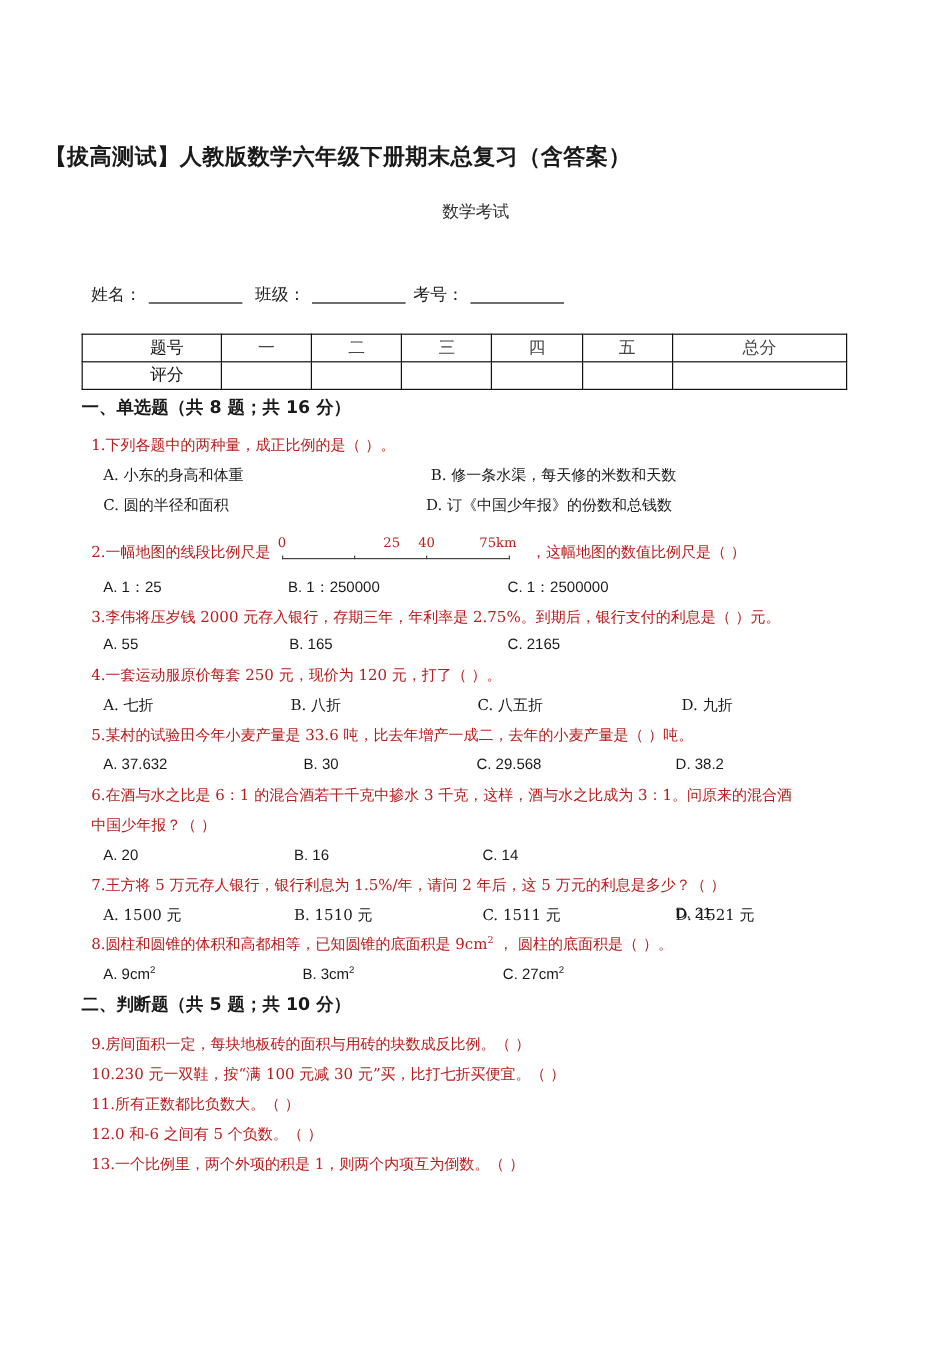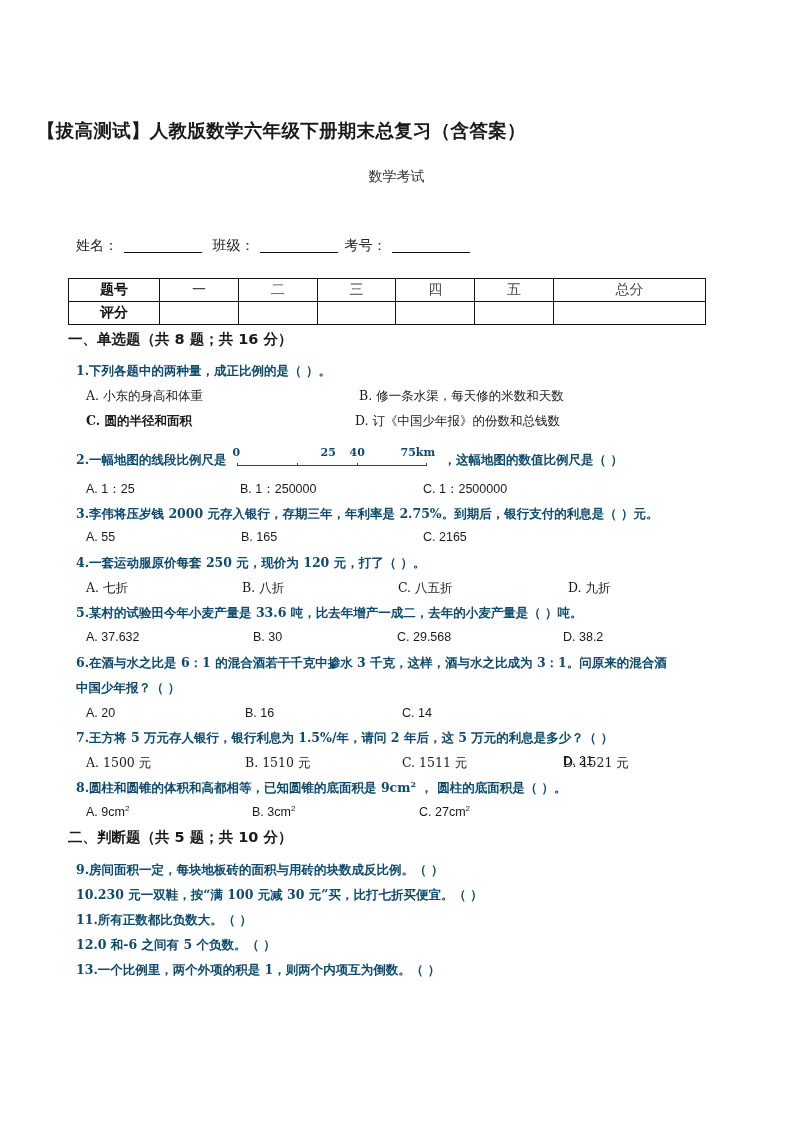--- a/index.html
+++ b/index.html
@@ -6,23 +6,23 @@
     body { width: 793px; height: 1122px; position: relative; overflow: hidden;
            font-family: "DejaVu Serif", "Liberation Serif", serif; color: #1a1a1a; }
     .abs { position: absolute; white-space: nowrap; }
     .title { left: 0; width: 629px; top: 118px; text-align: left; font-size: 18.5px;
              font-weight: bold; font-family: "DejaVu Sans", "Liberation Sans", sans-serif; letter-spacing: 0.3px; padding-left: 37px; }
     .subtitle { left: 0; width: 793px; top: 168px; text-align: center; font-size: 14px; color: #333; }
     .info { left: 76px; top: 237px; font-size: 14px; color: #222; }
     .blank { display: inline-block; width: 78px; border-bottom: 1.5px solid #111; margin: 0 6px; height: 14px; vertical-align: -3px; }
     table.score { position: absolute; left: 68px; top: 278px; width: 638px; border-collapse: collapse; font-size: 14px; }
     table.score td { border: 1px solid #111; height: 22px; text-align: center; padding: 0; color: #444; }
-    table.score td.head { font-weight: bold; color: #111; font-family: "DejaVu Sans", "Liberation Sans", sans-serif; width: 90px; }
+    table.score td.head { font-weight: normal; color: #111; font-family: "DejaVu Sans", "Liberation Sans", sans-serif; width: 90px; padding-left: 25px; }
     .section { left: 68px; font-size: 14.5px; font-weight: bold; font-family: "DejaVu Sans", "Liberation Sans", sans-serif; }
-    .q { left: 76px; font-size: 12.5px; color: #0c4a6e; font-weight: bold; }
+    .q { left: 76px; font-size: 12.5px; color: #b91c1c; }
     .opt { font-size: 12.5px; color: #1a1a1a; }
     .num { font-family: "Liberation Sans", sans-serif; }
     sup { font-size: 8px; }
     .scalebar { display: inline-block; position: relative; width: 205px; height: 26px; vertical-align: -8px; margin: 0 6px; }
     .scalebar .lbl { position: absolute; top: 0; font-size: 11px; font-family: "DejaVu Serif", serif; }
     .scalebar .line { position: absolute; left: 4px; top: 19px; width: 190px; border-top: 1px solid #444; }
     .scalebar .tick { position: absolute; top: 17px; height: 3px; border-left: 1px solid #444; }
   </style>
 </head>
 <body>
@@ -56,21 +56,21 @@
     <td></td>
   </tr>
 </tbody>
   </table>
 
 <div class="abs section" style="top:330px;">一、单选题（共 8 题；共 16 分）</div>
 
 <div class="abs q" style="top:363px;">1.下列各题中的两种量，成正比例的是（    ）。</div>
 <div class="abs opt" style="left:86px; top:388px;">A. 小东的身高和体重</div>
 <div class="abs opt" style="left:359px; top:388px;">B. 修一条水渠，每天修的米数和天数</div>
-<div class="abs opt" style="left:86px; top:413px;font-weight:bold;">C. 圆的半径和面积</div>
+<div class="abs opt" style="left:86px; top:413px;">C. 圆的半径和面积</div>
 <div class="abs opt" style="left:355px; top:413px;">D. 订《中国少年报》的份数和总钱数</div>
 
 <div class="abs q" style="top:446px;">
   <span>2.一幅地图的线段比例尺是</span><span class="scalebar">
     <span class="lbl" style="left:0px;">0</span>
     <span class="lbl" style="left:56px;margin-left:32px;">25</span>
     <span class="lbl" style="left:117px;">40</span>
     <span class="lbl" style="left:168px;">75km</span>
     <span class="line"></span>
     <span class="tick" style="left:4px;"></span>

